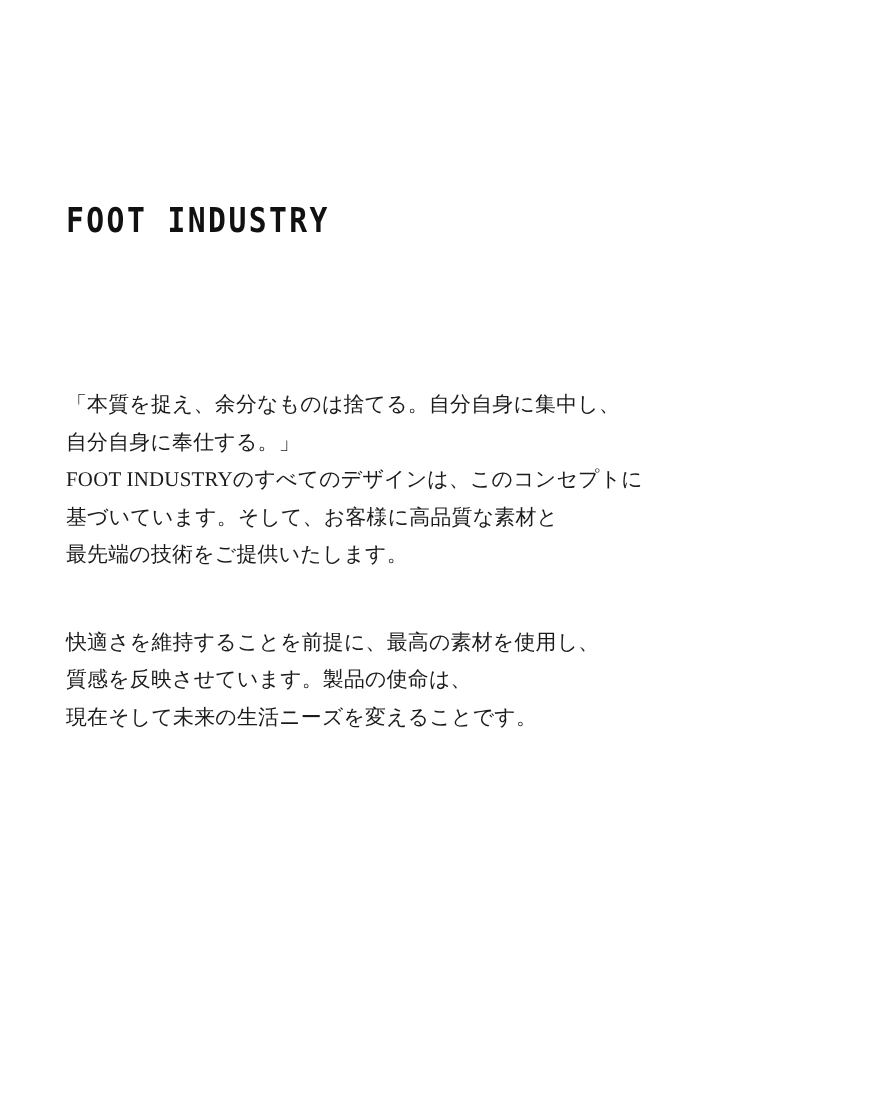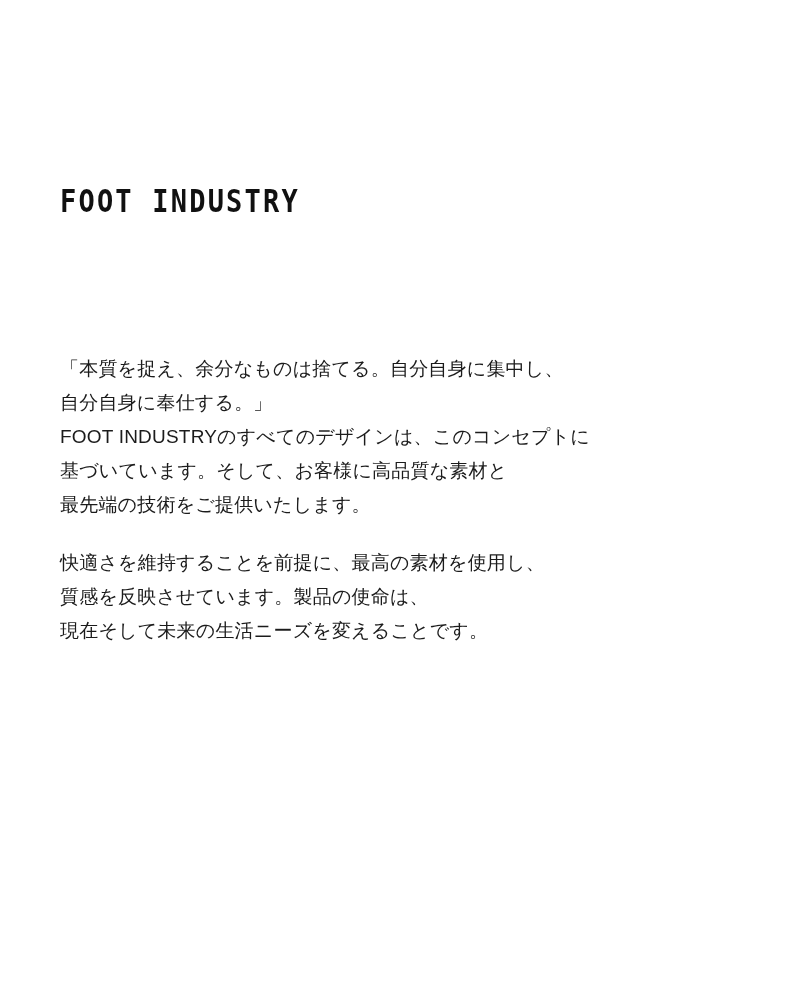--- a/index.html
+++ b/index.html
@@ -41,24 +41,24 @@
     left: 60px;
     top: 352px;
     width: 690px;
   }
   .para {
     font-size: 19px;
     line-height: 34px;
     color: #1b1b1b;
     letter-spacing: 0.2px;
     white-space: pre-wrap;
-    font-family: Liberation Sans, sans-serif;
+    font-family: Liberation Serif, serif;
   }
   .para + .para {
-    margin-top: 24px;
+    margin-top: 46px;
   }
 </style>
 </head>
 <body>
 
 <div class="page">
 
   <div class="brand-wrap">
     <div class="brand-logo">FOOT INDUSTRY</div>
   </div>

